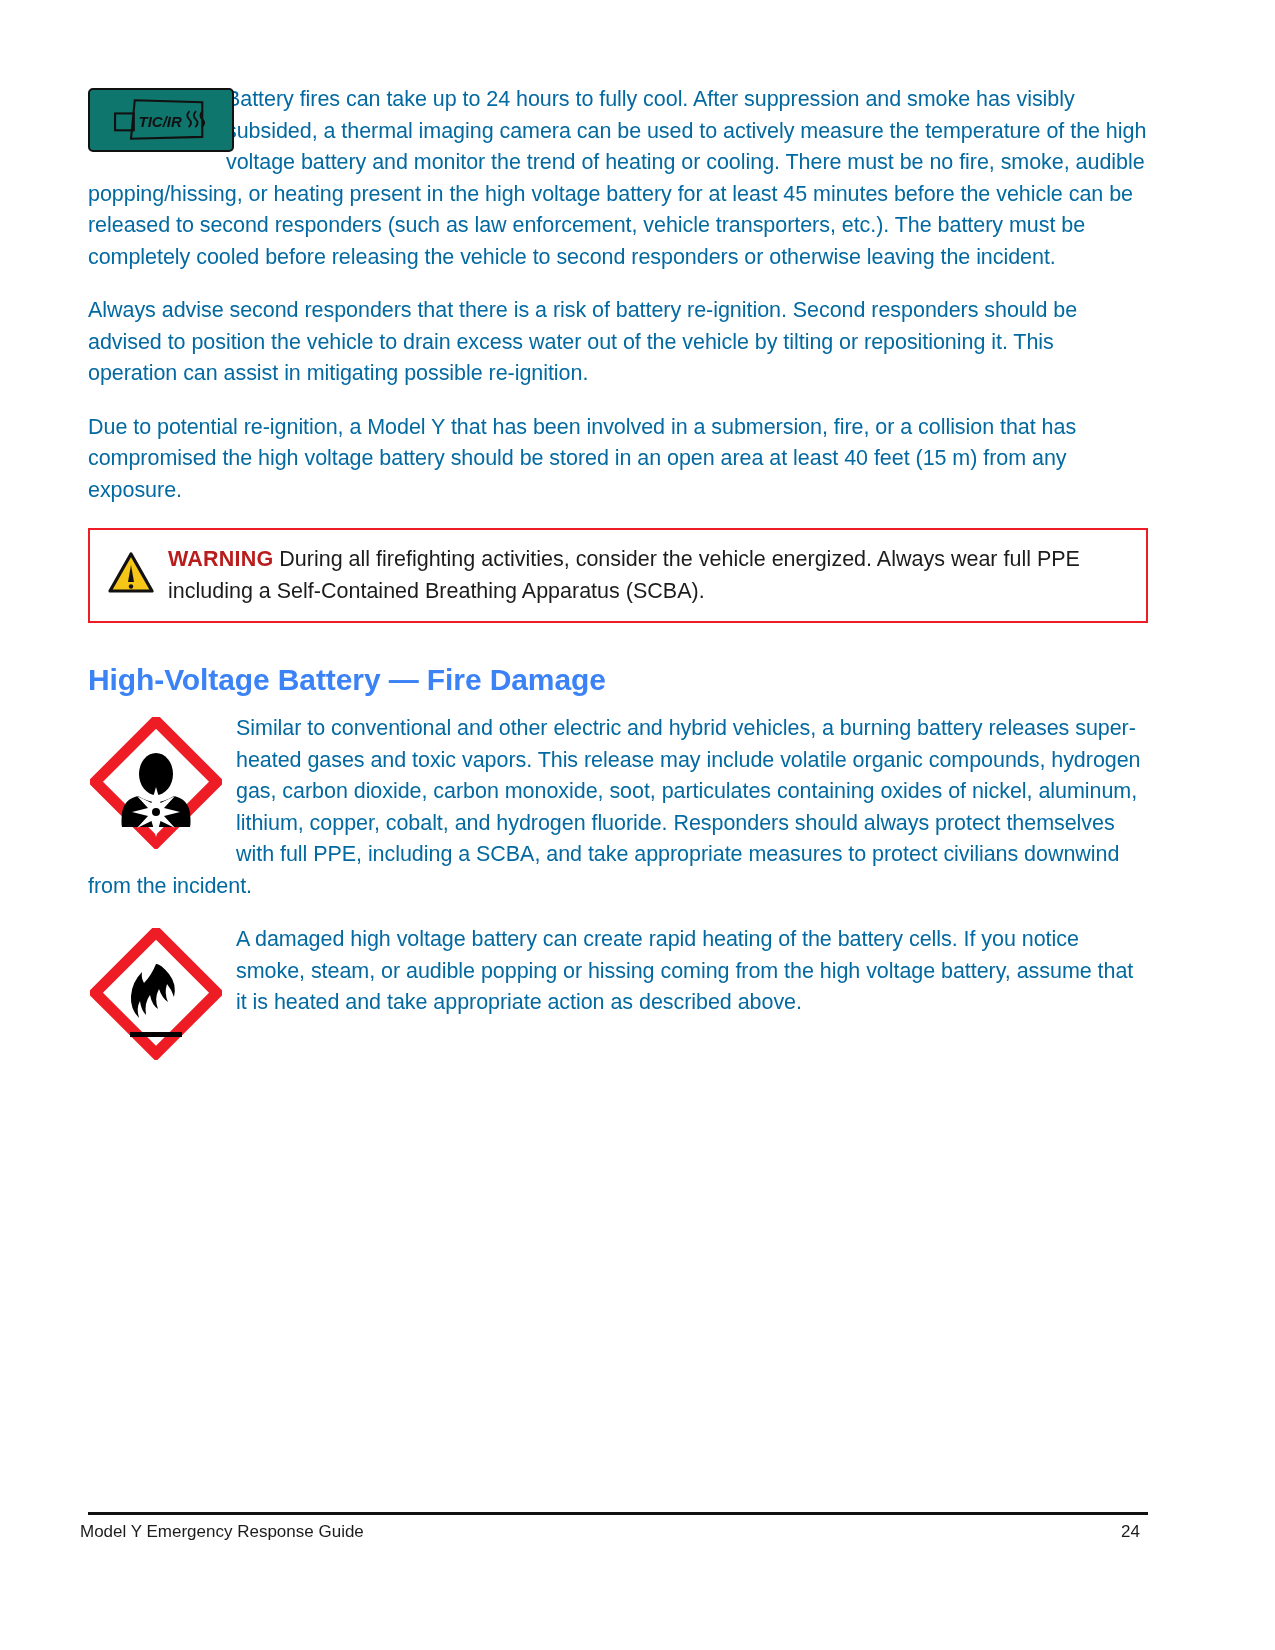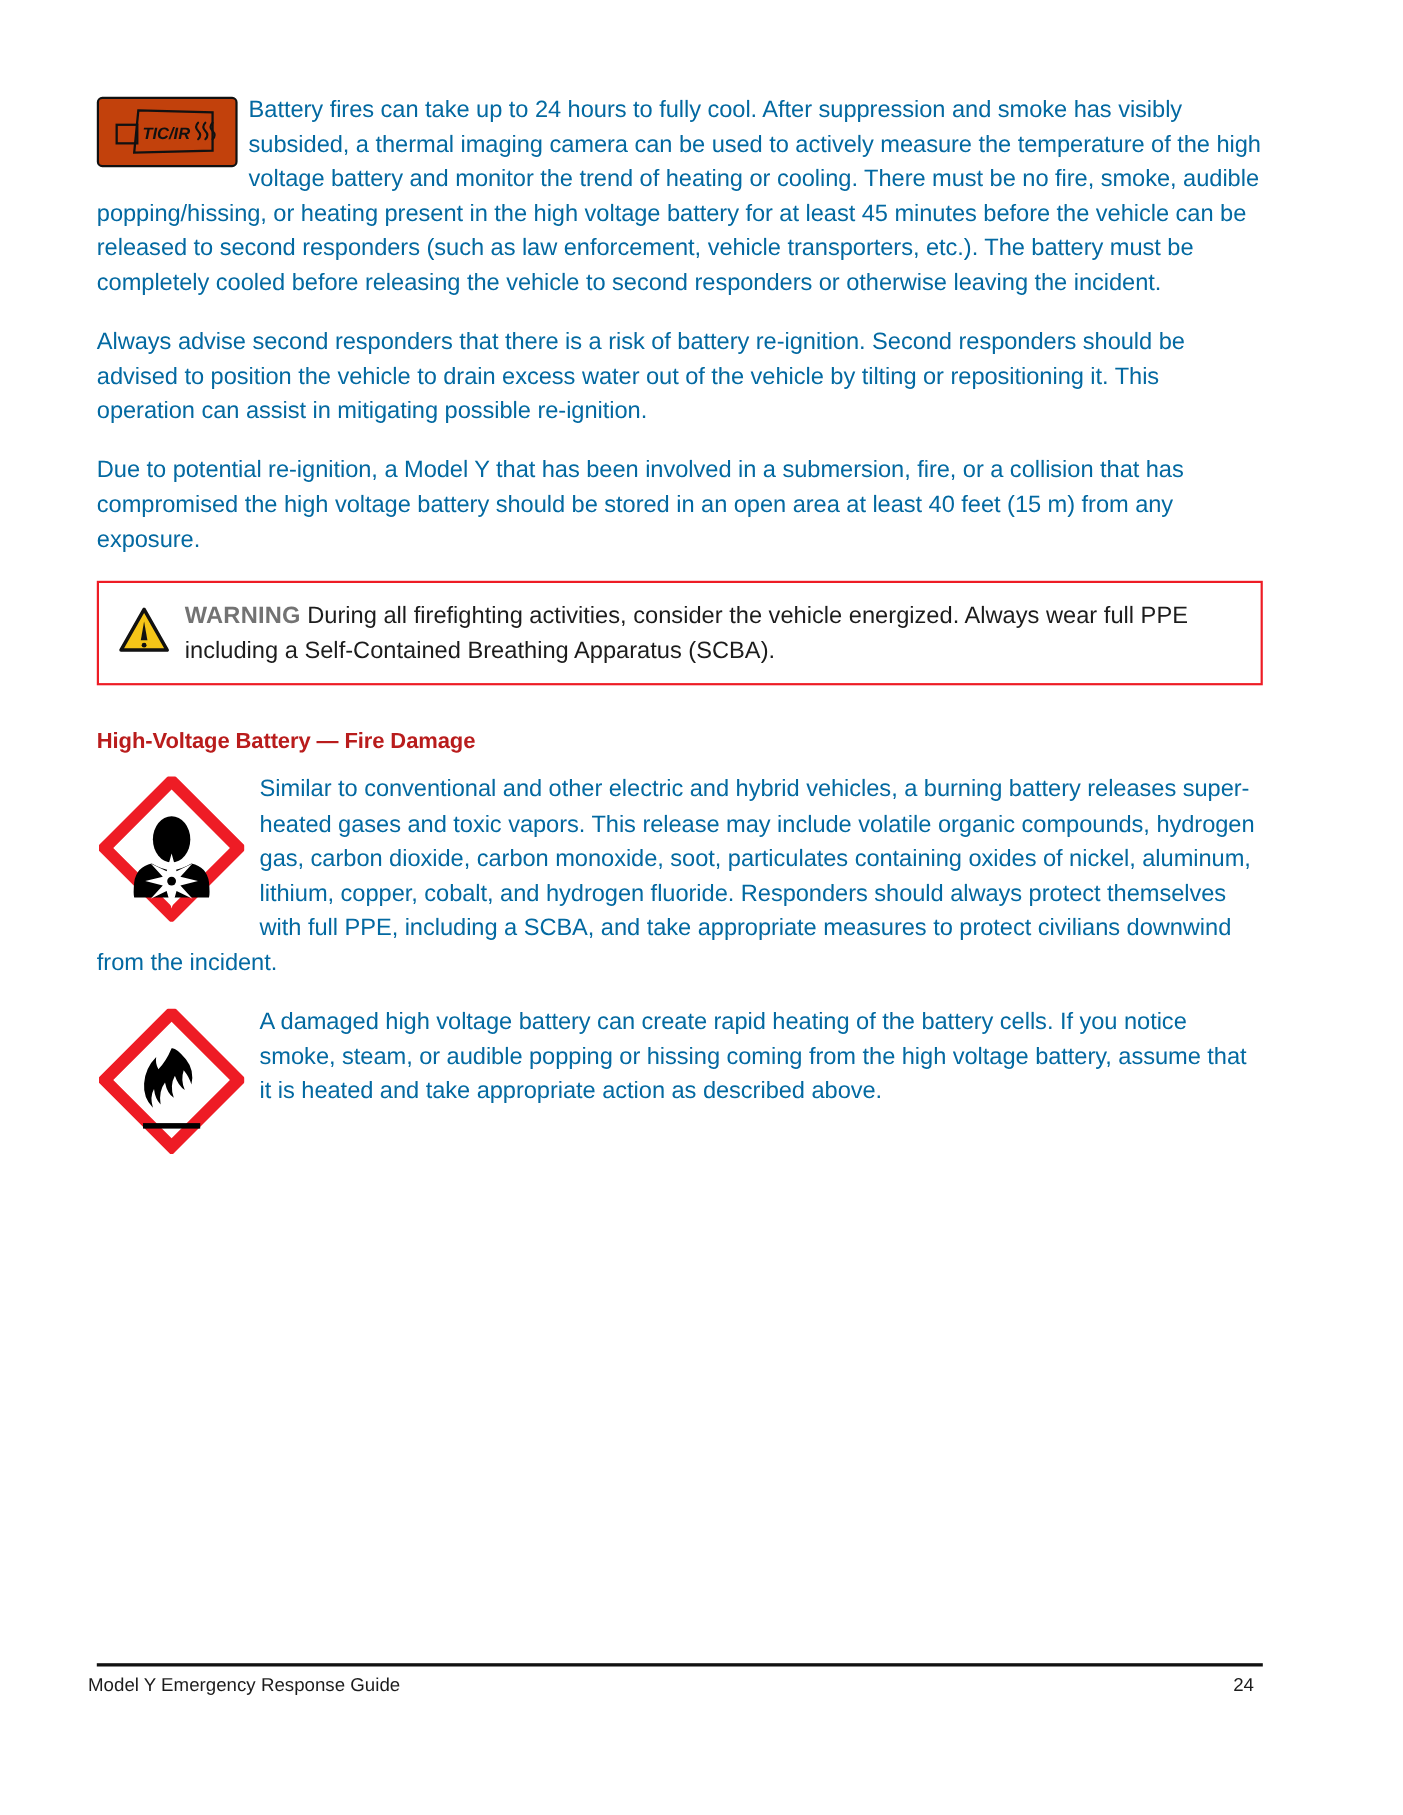--- a/index.html
+++ b/index.html
@@ -36,27 +36,27 @@
   }
 
   
   .tic-wrap {
     float: left;
     width: 128px;
     height: 68px;
     margin: 4px 10px 2px 0;
   }
   .tic-box {
-    width: 128px;
+    width: 146px;
     height: 64px;
     border: 2.5px solid #111;
     border-radius: 5px;
     box-sizing: border-box;
     position: relative;
-    background: #c2410c;
+    background: #0f766e;
   }
   .tic-svg { display:block; width:100%; height:100%; }
 
   
   .warning-box {
     border: 2px solid #ee1c25;
     box-sizing: border-box;
     padding: 12px 16px 14px 14px;
     margin: 22px 0 0 0;
     display: flex;
@@ -70,32 +70,32 @@
     margin: 10px 14px 0 4px;
   }
   .warn-icon svg { display:block; }
   .warn-text {
     font-size: 21.5px;
     line-height: 31.5px;
     color: #1c1c1c;
     padding-top: 2px;
   }
   .warn-label {
-    color: #737373;
+    color: #b91c1c;
     font-weight: bold;
     letter-spacing: 0.2px;
   }
 
   
   h2.section {
-    font-size: 20px;
+    font-size: 30px;
     font-weight: bold;
     letter-spacing: -0.1px;
     margin: 40px 0 16px 0;
-    color: #b91c1c;
+    color: #3b82f6;
   }
 
   
   .ghs-wrap {
     float: left;
     width: 140px;
     height: 132px;
     margin: 4px 6px 4px 2px;
   }
   .ghs-wrap svg { display:block; }

